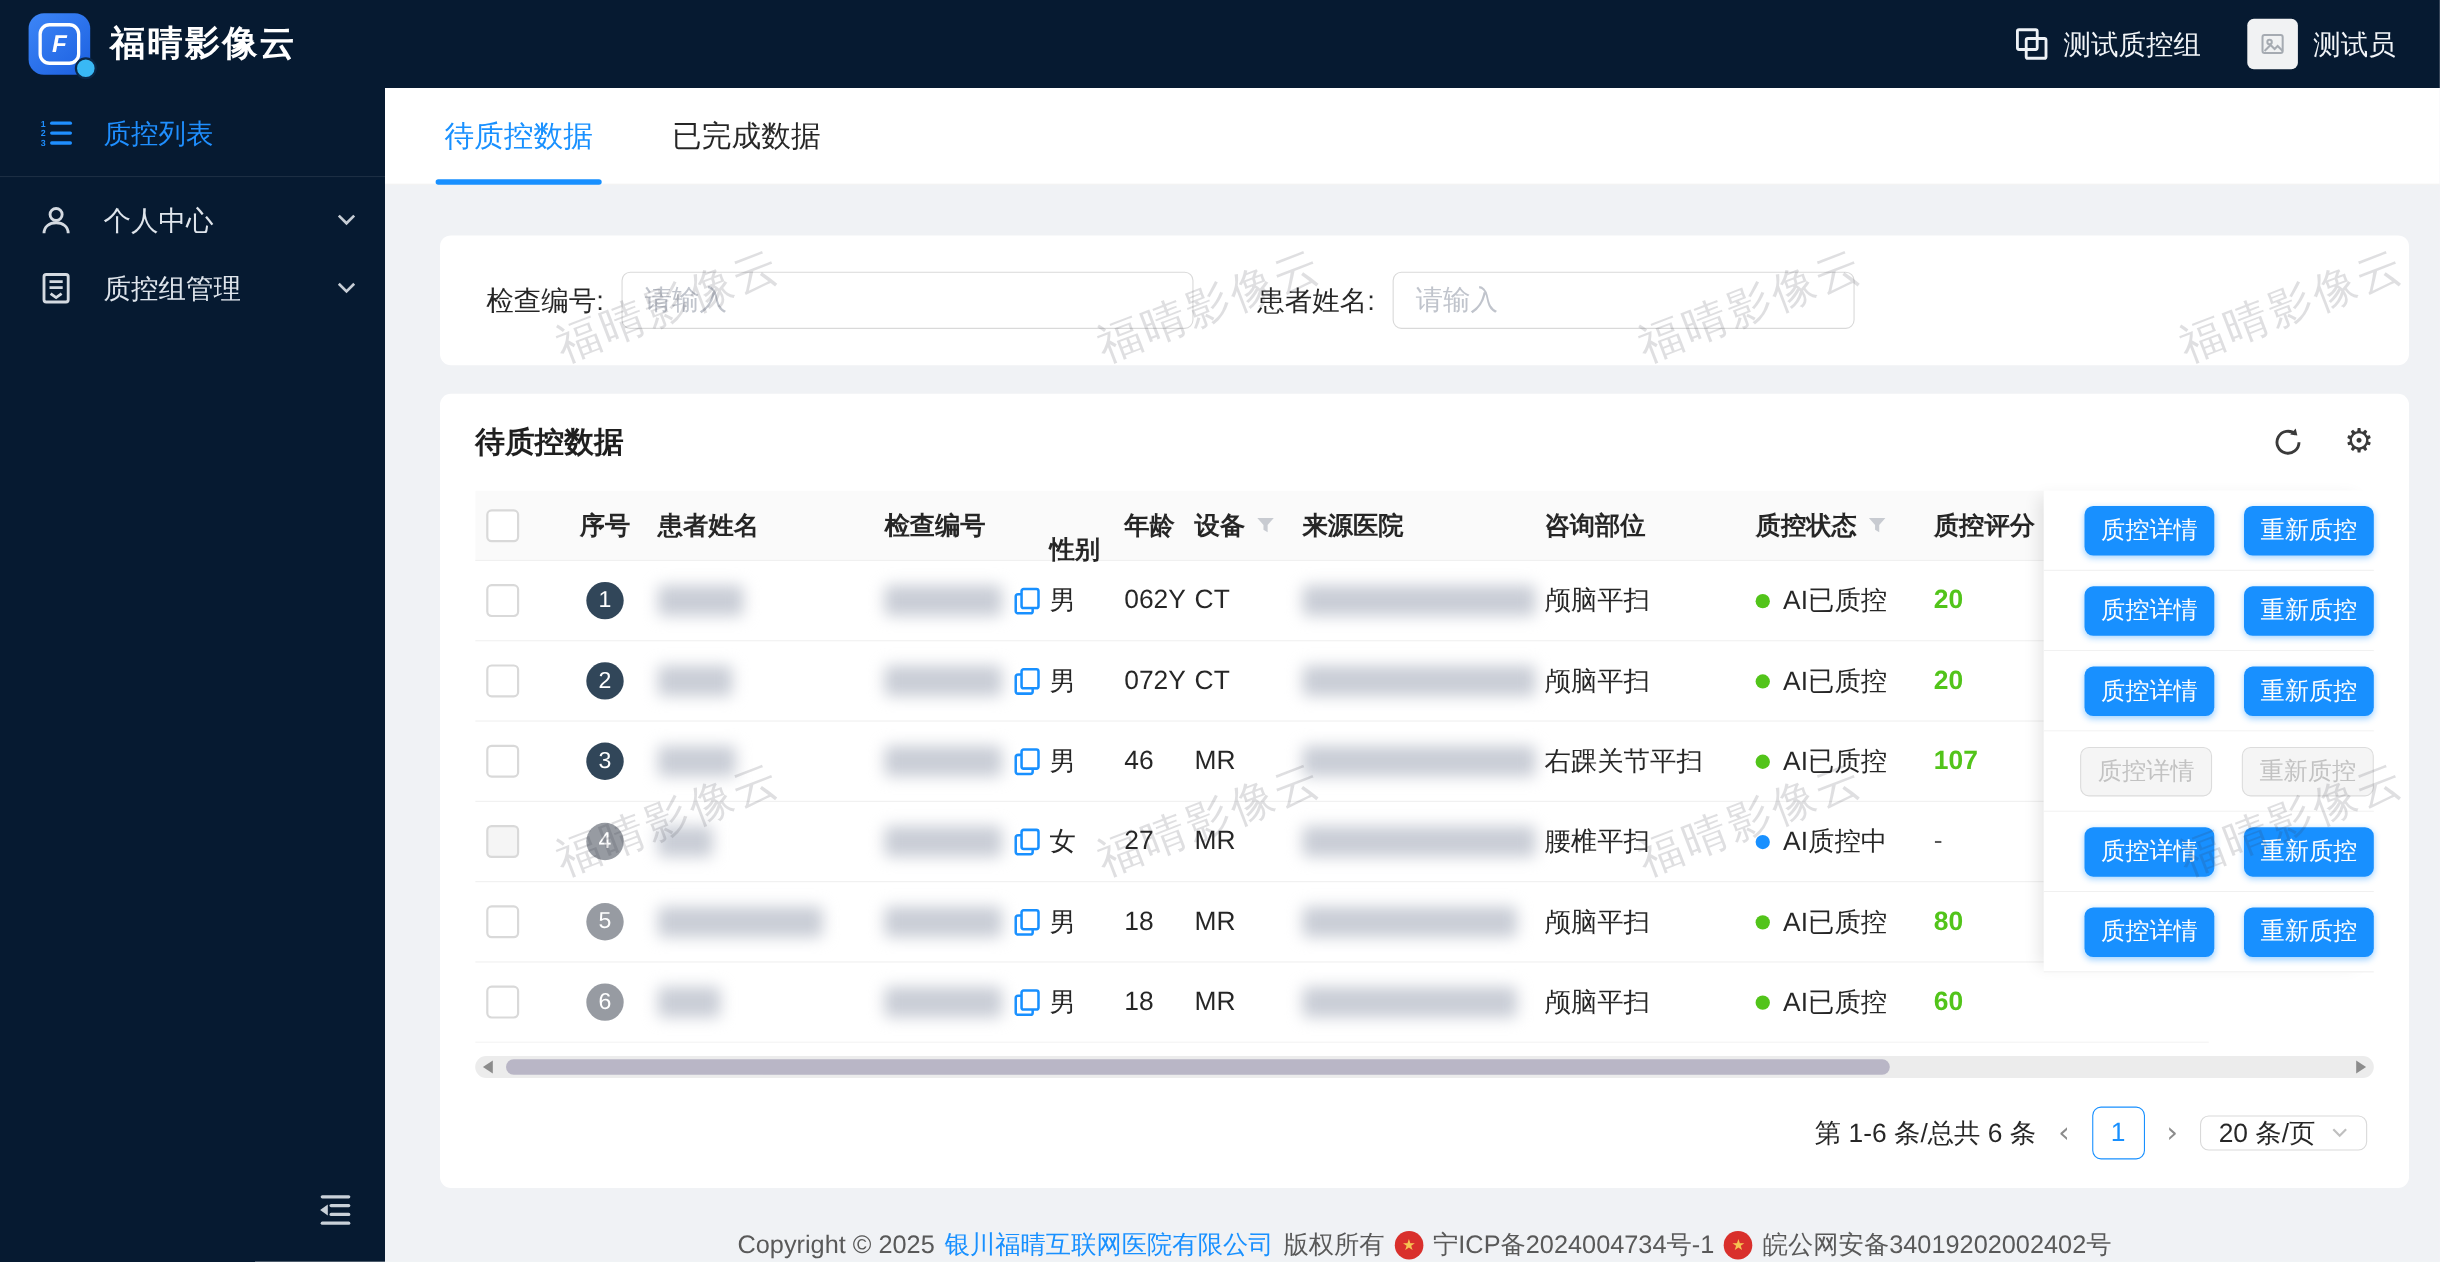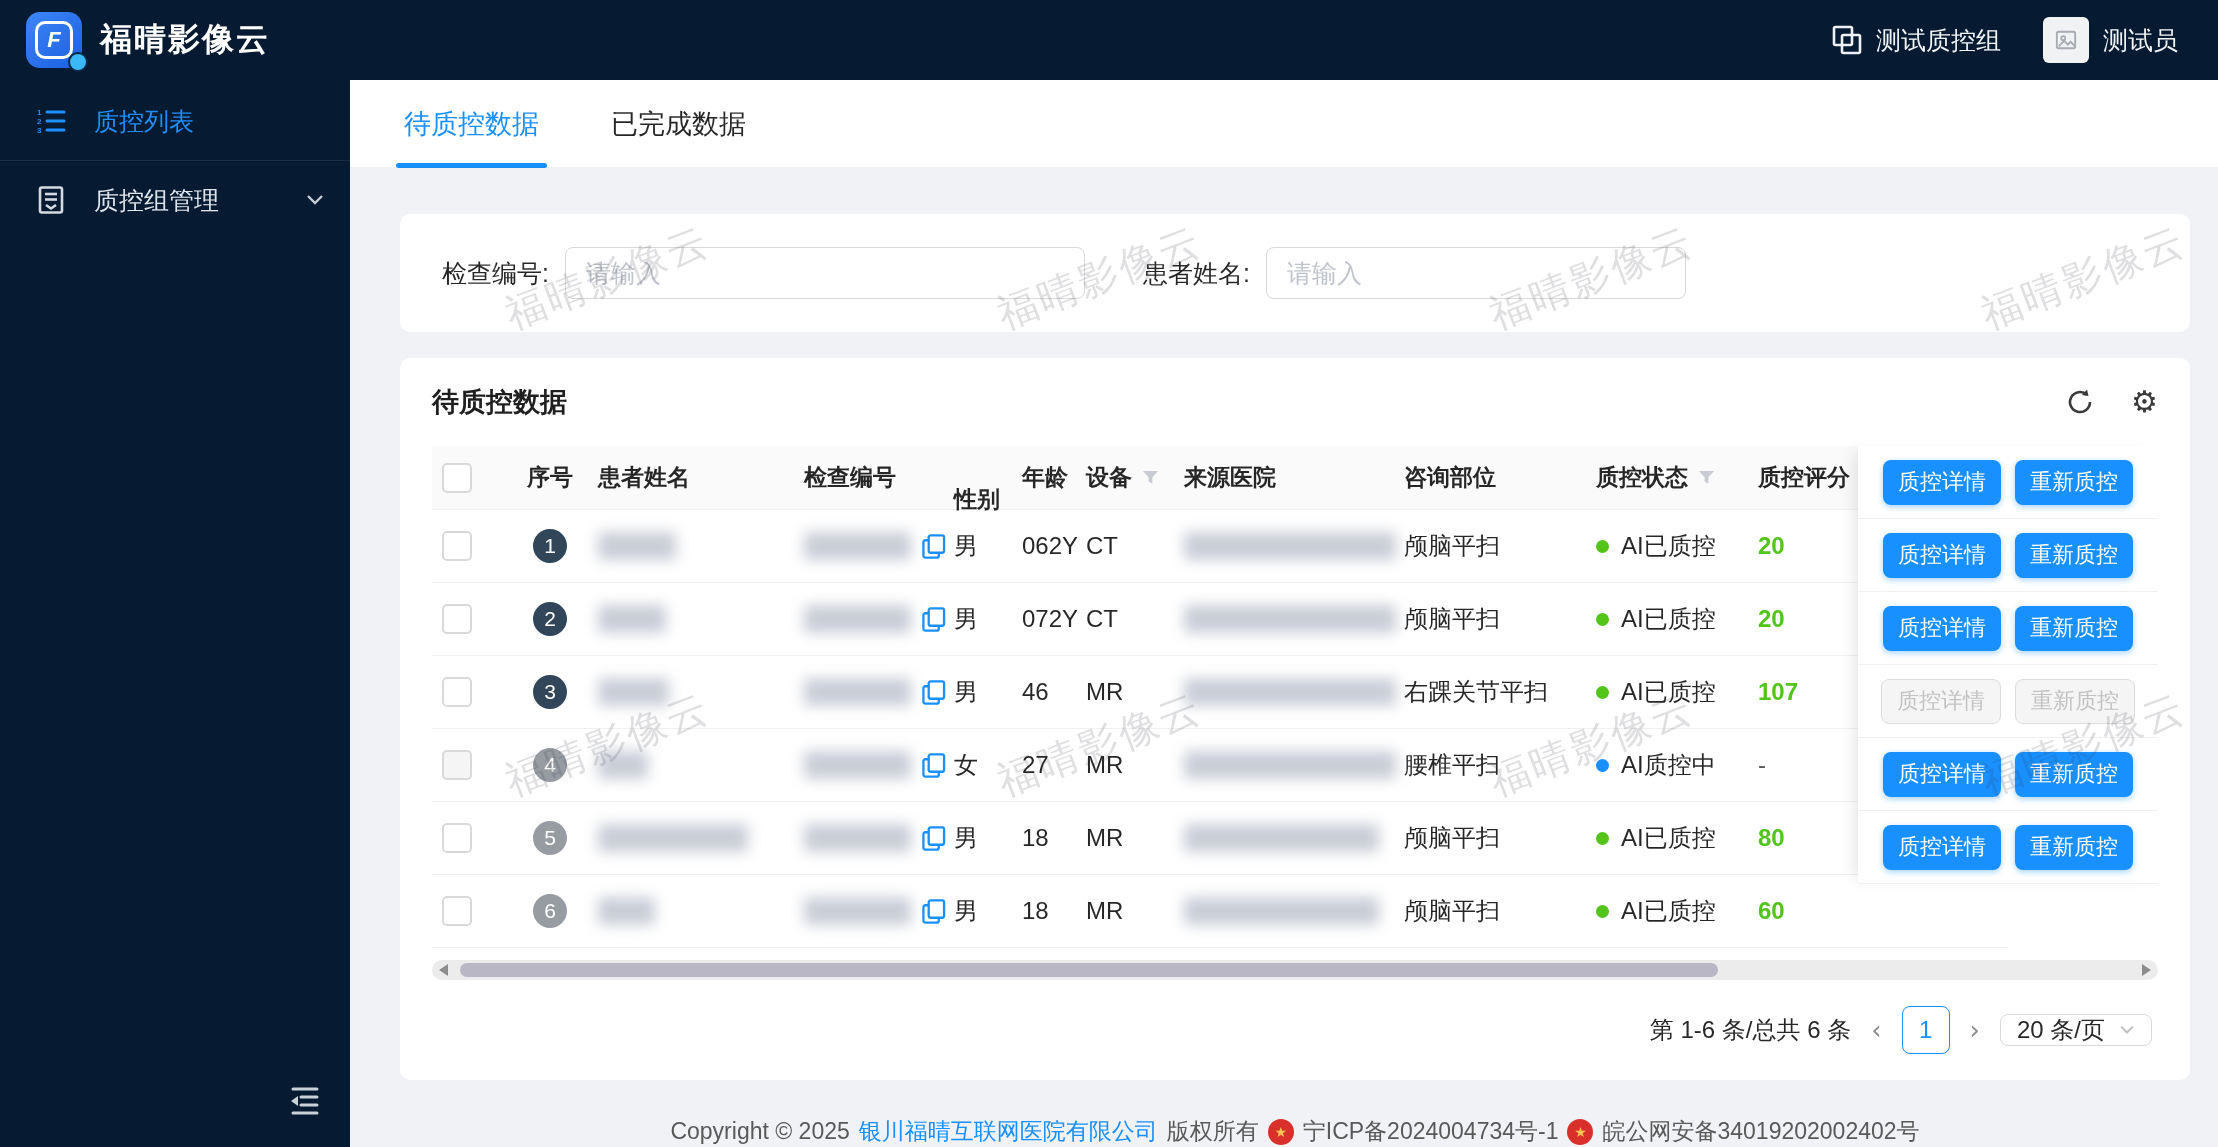--- a/index.html
+++ b/index.html
@@ -73,21 +73,21 @@
   .badge.dark { background:#314659; } .badge.gray { background:#979ba2; }
   .blur-box { height:28px; border-radius:4px; background:#c9cdd6; filter:blur(7px); }
   .copy-ic { margin-left:10px; display:flex; cursor:pointer; }
   .dot { width:13px; height:13px; border-radius:50%; margin-right:12px; flex:none; }
   .dot.green { background:#52c41a; } .dot.blue { background:#1890ff; }
   .score-green { color:#52c41a; font-weight:700; }
   .score-dash { color:#595959; }
 
   .fixedcol { position:absolute; top:0; right:0; width:300px; background:#fff; box-shadow:-10px 0 14px -6px rgba(0,0,0,0.10); }
   .fc-head { height:64px; background:#fafafa; border-bottom:1px solid #f0f0f0; display:flex; align-items:center; justify-content:center; font-size:23px; font-weight:700; color:rgba(0,0,0,0.85); }
-  .fc-row { height:73px; border-bottom:1px solid #f0f0f0; display:flex; align-items:center; justify-content:center; gap:14px; background:#fff; }
+  .fc-row { height:73px; border-bottom:1px solid #f0f0f0; display:flex; align-items:center; justify-content:flex-end; gap:27px; background:#fff; }
   .abtn { height:45px; padding:0 15px; border-radius:8px; background:#1890ff; border:none; color:#fff; font-size:22px; cursor:pointer; box-shadow:0 2px 6px rgba(24,144,255,0.4); white-space:nowrap; }
   .abtn.disabled { background:#f5f5f5; color:#c2c2c2; border:1px solid #dcdcdc; box-shadow:none; cursor:not-allowed; }
 
   .hscrollbar { margin-top:12px; height:20px; background:#ececec; border-radius:10px; position:relative; }
   .sb-thumb { position:absolute; left:28px; top:3px; width:1258px; height:14px; background:#b9b6c6; border-radius:7px; cursor:grab; }
   .sb-arrow { position:absolute; top:4px; width:0; height:0; border-top:6px solid transparent; border-bottom:6px solid transparent; }
   .sb-left { left:7px; border-right:9px solid #8c8c8c; }
   .sb-right { right:7px; border-left:9px solid #8c8c8c; }
 
   .pagination { display:flex; justify-content:flex-end; align-items:center; gap:20px; padding:26px 6px 10px; font-size:24px; color:rgba(0,0,0,0.85); }
@@ -144,20 +144,34 @@
           <g fill="#1f8fff" font-size="8" font-weight="bold" font-family="sans-serif">
             <text x="1" y="9">1</text>
               <text x="1" y="18">2</text>
               <text x="1" y="27">3</text>
           </g>
         </svg>
       </span>
       <span>质控列表</span>
     </div>
     <div class="menu-divider"></div>
+    <div class="menu-item">
+      <span class="mi-icon">
+        <svg width="30" height="30" viewBox="0 0 30 30" fill="none" stroke="#d4dae1" stroke-width="2.6">
+          <circle cx="15" cy="10" r="5.5"></circle>
+            <path d="M4 27c0-6 5-9.5 11-9.5S26 21 26 27"></path>
+        </svg>
+      </span>
+      <span>个人中心</span>
+      <span class="chev">
+        <svg width="18" height="12" viewBox="0 0 18 12" fill="none" stroke="#c6cdd5" stroke-width="2.4">
+            <path d="M2 2l7 7 7-7"></path>
+          </svg>
+      </span>
+    </div>
     <div class="menu-item">
       <span class="mi-icon">
         <svg width="30" height="30" viewBox="0 0 30 30" fill="none" stroke="#d4dae1" stroke-width="2.6">
           <rect x="4" y="2.5" width="22" height="25" rx="2"></rect>
           <line x1="9" y1="9" x2="21" y2="9"></line>
             <line x1="9" y1="14.5" x2="21" y2="14.5"></line>
           <path d="M10 20l5 3.5 5-3.5"></path>
         </svg>
       </span>
       <span>质控组管理</span>

